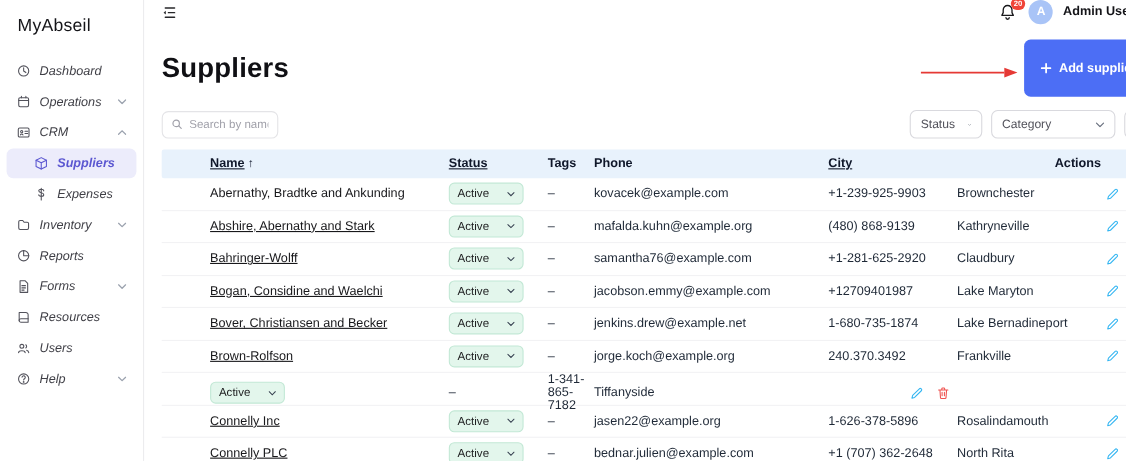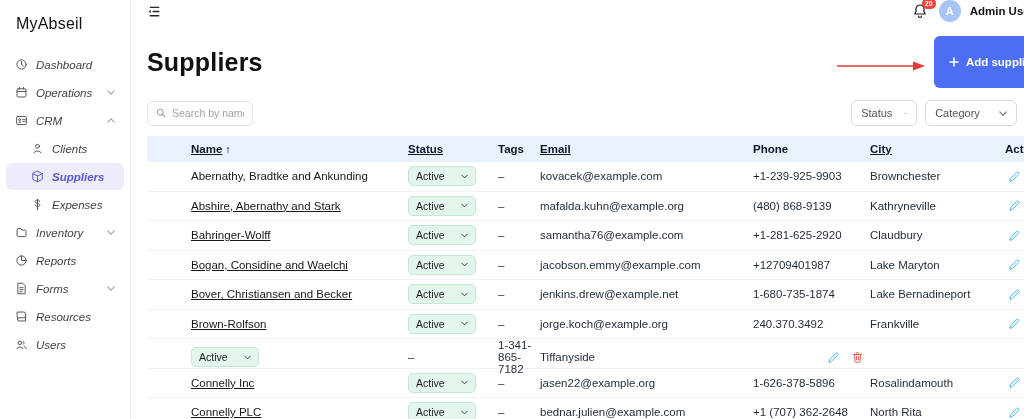--- a/index.html
+++ b/index.html
@@ -100,21 +100,21 @@
   .search-box input::placeholder { color: #a1a1aa; }
   .filters-right { margin-left: auto; display: flex; align-items: center; gap: 8px; }
   .select {
     display: flex; align-items: center; justify-content: space-between;
     border: 1px solid #d9d9de; border-radius: 6px;
     height: 26px; padding: 0 9px; background: #fff;
     font-size: 11px; color: #52525b; cursor: pointer;
   }
   .select svg { width: 8px; height: 5px; color: #6b7280; margin-left: 12px; }
   .select.status { width: 66px; }
-  .select.category { width: 92px; }
+  .select.category { width: 113px; }
   .icon-btn {
     width: 26px; height: 26px; border: 1px solid #d9d9de; border-radius: 6px;
     background: #fff; display: flex; align-items: center; justify-content: center; cursor: pointer;
     color: #52525b;
   }
   .icon-btn svg { width: 13px; height: 13px; }
 
   
   .grid-cols {
     display: grid;
@@ -187,30 +187,20 @@
               <path d="M4.4 10.6c.3-1.3 2.5-1.3 2.8 0M9.5 6.5h3M9.5 9h3"></path>
             </svg>
           </span>
     <span class="slabel">CRM</span>
     <span class="chev up">
             <svg viewBox="0 0 10 6" fill="none" stroke="currentColor" stroke-width="1.4" stroke-linecap="round">
               <path d="M1 1l4 4 4-4"></path>
             </svg>
           </span>
   </div>
-  <div class="side-item child">
-    <span class="sicon">
-            <svg viewBox="0 0 16 16" fill="none" stroke="currentColor" stroke-width="1.2" stroke-linecap="round" stroke-linejoin="round">
-              <circle cx="8" cy="5.3" r="2.4"></circle>
-              <path d="M3.6 13.4c.5-3.2 8.3-3.2 8.8 0"></path>
-            </svg>
-          </span>
-    <span class="slabel">Clients</span>
-
-  </div>
   <div class="side-item active child">
     <span class="sicon">
             <svg viewBox="0 0 16 16" fill="none" stroke="currentColor" stroke-width="1.2" stroke-linecap="round" stroke-linejoin="round">
               <path d="M8 1.6 13.8 4.5v7L8 14.4 2.2 11.5v-7z"></path>
               <path d="M2.2 4.5 8 7.4l5.8-2.9M8 7.4v7"></path>
             </svg>
           </span>
     <span class="slabel">Suppliers</span>
 
   </div>
@@ -272,20 +262,35 @@
   </div>
   <div class="side-item">
     <span class="sicon">
             <svg viewBox="0 0 16 16" fill="none" stroke="currentColor" stroke-width="1.2" stroke-linecap="round" stroke-linejoin="round">
               <circle cx="6" cy="6" r="2.2"></circle>
               <path d="M2.3 13c.4-2.7 7-2.7 7.4 0M10.4 4.2a2.2 2.2 0 0 1 0 3.6M11.4 10.4c1.4.5 2.1 1.3 2.3 2.6"></path>
             </svg>
           </span>
     <span class="slabel">Users</span>
 
+  </div>
+  <div class="side-item">
+    <span class="sicon">
+            <svg viewBox="0 0 16 16" fill="none" stroke="currentColor" stroke-width="1.2" stroke-linecap="round" stroke-linejoin="round">
+              <circle cx="8" cy="8" r="5.7"></circle>
+              <path d="M6.2 6a1.8 1.8 0 1 1 2.7 1.8c-.6.4-.9.8-.9 1.4"></path>
+              <circle cx="8" cy="11.3" r="0.4" fill="currentColor"></circle>
+            </svg>
+          </span>
+    <span class="slabel">Help</span>
+    <span class="chev down">
+            <svg viewBox="0 0 10 6" fill="none" stroke="currentColor" stroke-width="1.4" stroke-linecap="round">
+              <path d="M1 1l4 4 4-4"></path>
+            </svg>
+          </span>
   </div>
       </nav>
   </aside>
 
   <div class="main">
 
     <header class="topbar">
       <button class="toggle-btn">
         <svg viewBox="0 0 16 16" fill="none" stroke="currentColor" stroke-width="1.4" stroke-linecap="round">
           <path d="M3.5 3.5h9M6.5 8h6M3.5 12.5h9"></path>
@@ -364,24 +369,20 @@
     <span class="sort-arrow">↑</span>
   </div>
   <div class="th sortable">
     <span class="th-label">Status</span>
 
   </div>
   <div class="th">
     <span class="th-label">Tags</span>
 
   </div>
-  <div class="th sortable">
-    <span class="th-label">Email</span>
-
-  </div>
   <div class="th">
     <span class="th-label">Phone</span>
 
   </div>
   <div class="th sortable">
     <span class="th-label">City</span>
 
   </div>
   <div class="th align-right">
     <span class="th-label">Actions</span>

